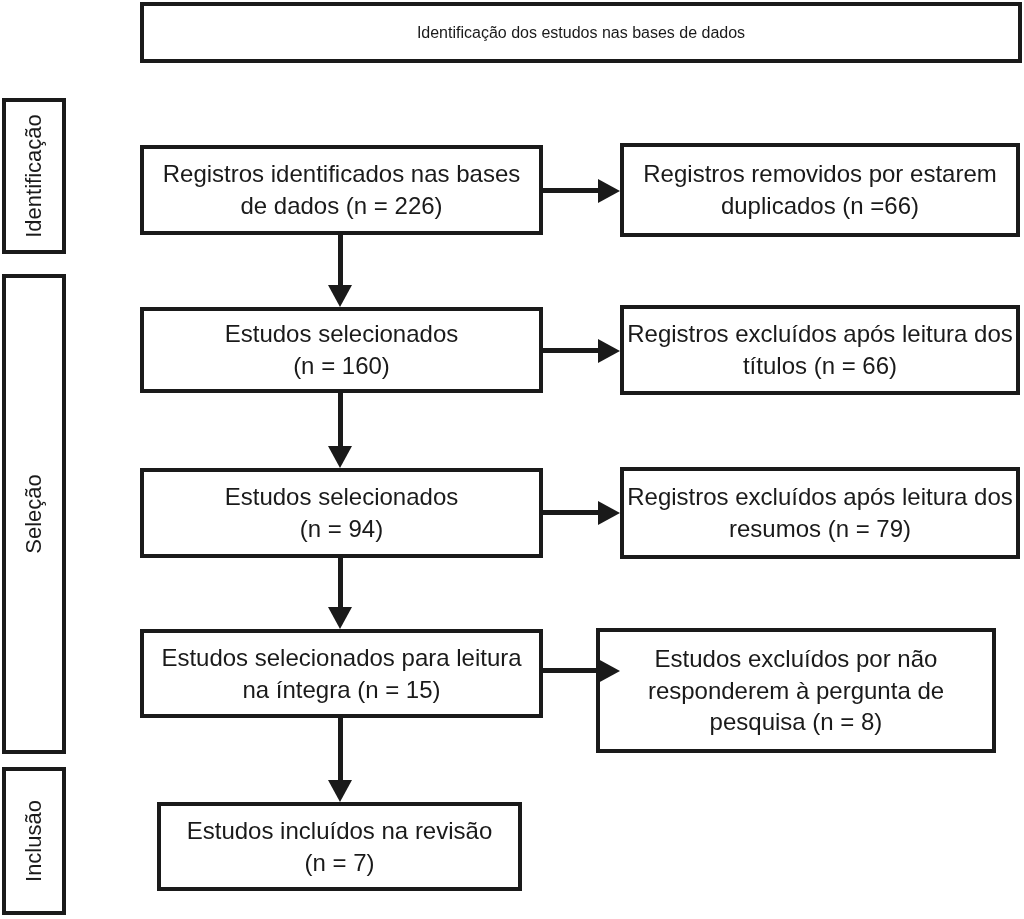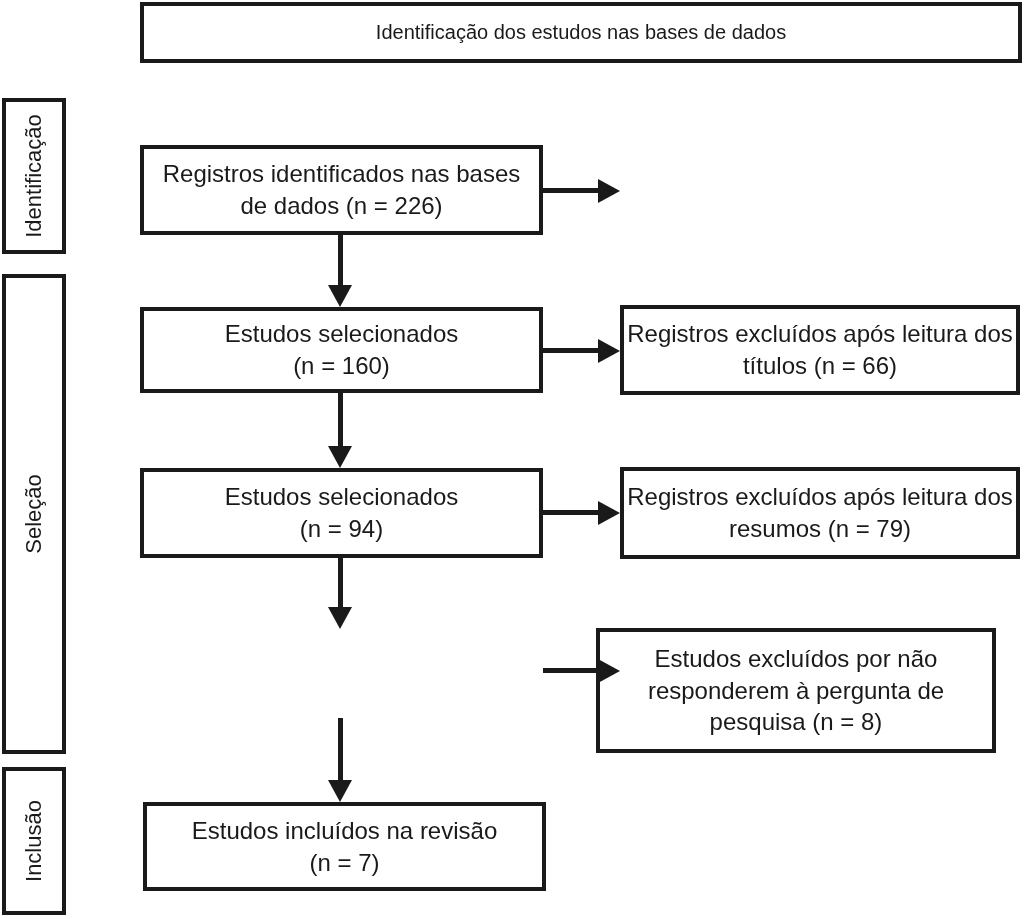--- a/index.html
+++ b/index.html
@@ -25,21 +25,21 @@
     justify-content: center;
     text-align: center;
     box-sizing: border-box;
   }
   .box-text {
     white-space: pre-line;
     font-size: 24px;
     line-height: 1.32;
     color: #1a1a1a;
   }
-  .title-box .box-text { font-size: 20px; }
+  .title-box .box-text { font-size: 16px; }
   .phase-box {
     position: absolute;
     border: 4px solid #1a1a1a;
     background: #ffffff;
     display: flex;
     align-items: center;
     justify-content: center;
     box-sizing: border-box;
   }
   .phase-text {
@@ -99,25 +99,33 @@
 de dados (n = 226)</span>
   </div>
   <div class="box" style="left:140px; top:307px; width:403px; height:86px;">
     <span class="box-text">Estudos selecionados
 (n = 160)</span>
   </div>
   <div class="box" style="left:140px; top:468px; width:403px; height:90px;">
     <span class="box-text">Estudos selecionados
 (n = 94)</span>
   </div>
-  <div class="box" style="left:143px; top:802px; width:403px; height:89px;">
+  <div class="box" style="left:140px; top:629px; width:403px; height:89px;">
+    <span class="box-text">Estudos selecionados para leitura
+na íntegra (n = 15)</span>
+  </div>
+  <div class="box" style="left:157px; top:802px; width:365px; height:89px;">
     <span class="box-text">Estudos incluídos na revisão
 (n = 7)</span>
   </div>
 
+  <div class="box" style="left:620px; top:143px; width:400px; height:94px;">
+    <span class="box-text">Registros removidos por estarem
+duplicados (n =66)</span>
+  </div>
   <div class="box" style="left:620px; top:305px; width:400px; height:90px;">
     <span class="box-text">Registros excluídos após leitura dos
 títulos (n = 66)</span>
   </div>
   <div class="box" style="left:620px; top:467px; width:400px; height:92px;">
     <span class="box-text">Registros excluídos após leitura dos
 resumos (n = 79)</span>
   </div>
   <div class="box" style="left:596px; top:628px; width:400px; height:125px;">
     <span class="box-text">Estudos excluídos por não

